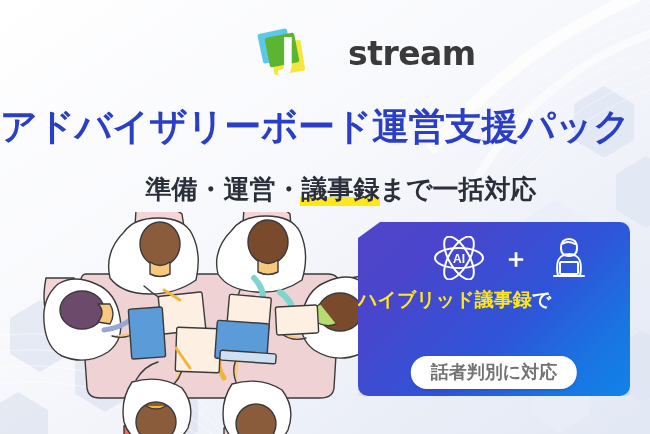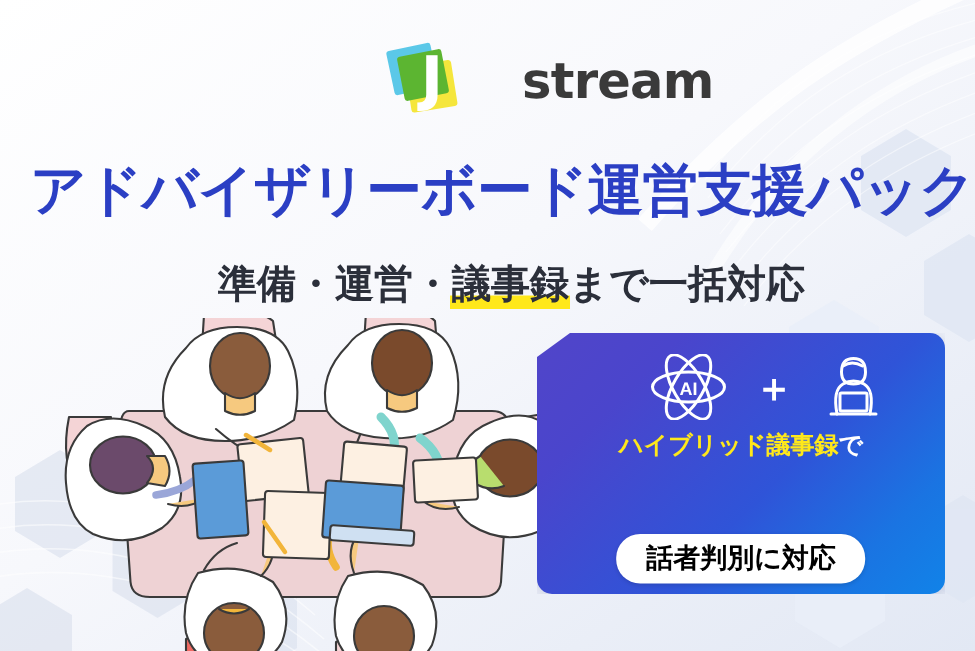--- a/index.html
+++ b/index.html
@@ -32,21 +32,21 @@
   }
   .logo-word{
     position:absolute;left:42px;top:8px;
     font-size:33px;font-weight:bold;color:#3a3a3a;letter-spacing:-0.5px;
     font-family:"DejaVu Sans",sans-serif;
     margin-left:48px;
   }
 
   
   .headline{
-    position:absolute;left:0;top:102px;width:650px;text-align:right;
+    position:absolute;left:0;top:102px;width:650px;text-align:left;
     font-size:37px;font-weight:bold;color:#2b3fc4;letter-spacing:-0.5px;
     white-space:nowrap;
   }
   .subline{
     position:absolute;left:0;top:172px;width:650px;text-align:center;
     font-size:26px;font-weight:bold;color:#2b2f3a;white-space:nowrap;margin-left:16px;
   }
   .hl-mark{
     position:relative;display:inline-block;z-index:1;
   }
@@ -67,28 +67,28 @@
     -webkit-clip-path:polygon(22px 0,100% 0,100% 100%,0 100%,0 16px);
     clip-path:polygon(22px 0,100% 0,100% 100%,0 100%,0 16px);
     box-shadow:0 2px 10px rgba(40,50,120,.18);
   }
   .panel-icons{
     position:absolute;left:0;top:12px;width:308px;height:48px;
     display:flex;align-items:center;justify-content:center;gap:17px;text-align:right;
   }
   .plus{color:#fff;font-size:26px;font-weight:bold;line-height:1;}
   .panel-text{
-    position:absolute;left:0;top:66px;width:272px;text-align:center;
-    font-size:16px;font-weight:bold;line-height:1.26;color:#ffffff;white-space:nowrap;
+    position:absolute;left:0;top:66px;width:272px;
+    font-size:19px;font-weight:bold;line-height:1.26;color:#ffffff;white-space:nowrap;
   }
   .y{color:#ffe81a;}
   .badge{
     position:absolute;left:50%;top:134px;transform:translateX(-50%);
     background:#ffffff;border-radius:16px;padding:4px 20px 5px;
-    font-size:18px;font-weight:bold;color:#000000;white-space:nowrap;
+    font-size:18px;font-weight:bold;color:#737373;white-space:nowrap;
     box-shadow:0 1px 3px rgba(0,0,0,.14);
   }
 </style>
 </head>
 <body>
 
 <div class="stage">
 
   <svg class="bg-svg" viewBox="0 0 650 434" xmlns="http://www.w3.org/2000/svg">
     <defs>

